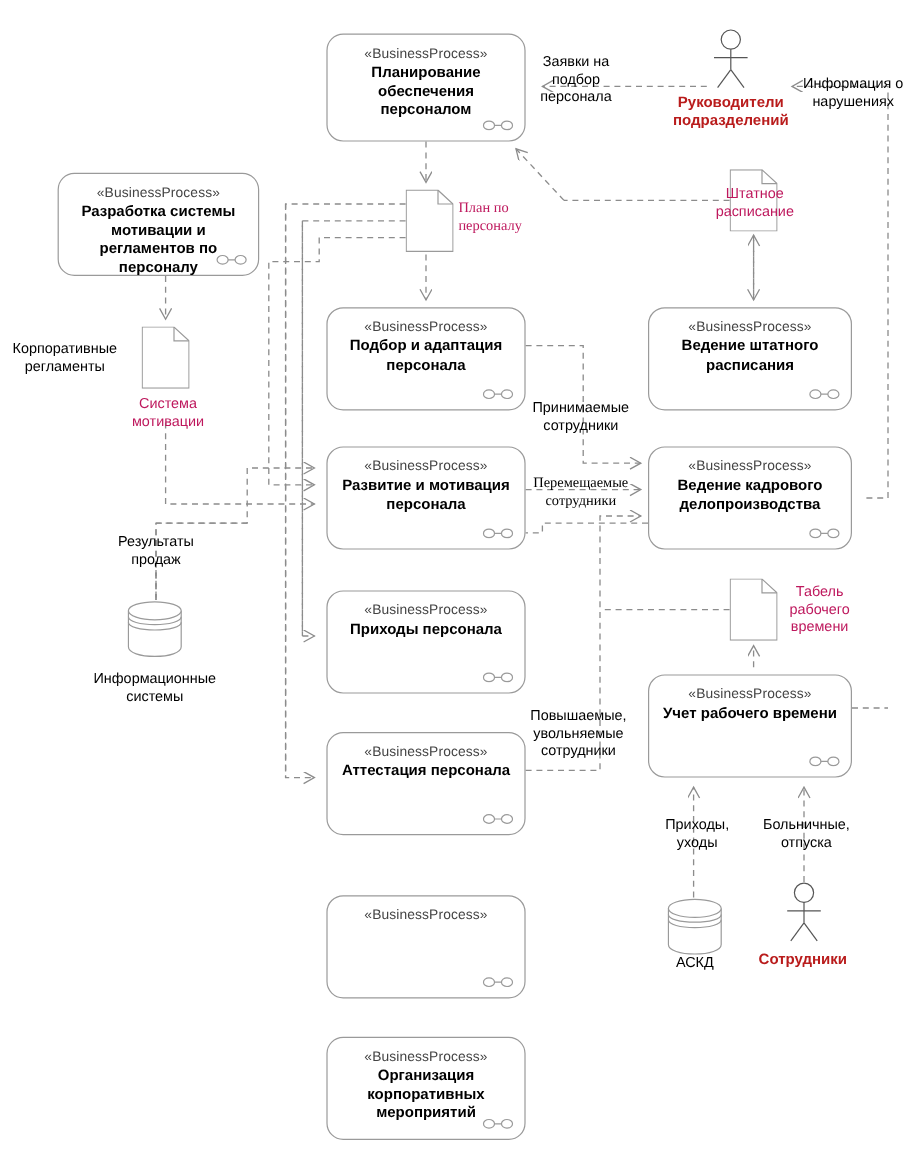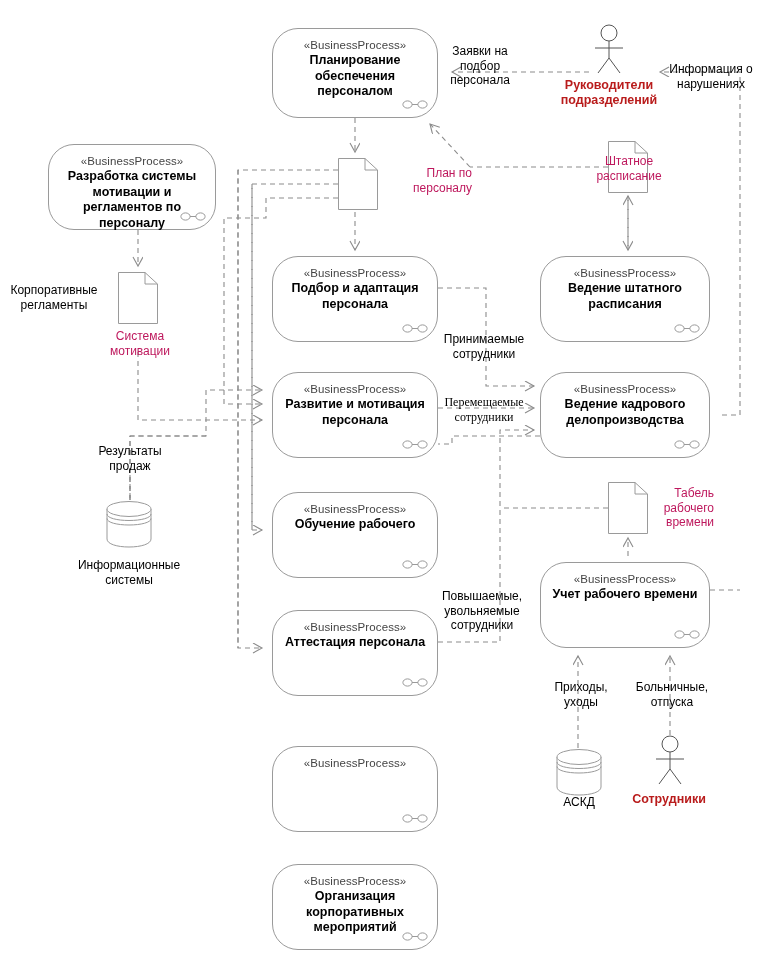--- a/index.html
+++ b/index.html
@@ -2,21 +2,21 @@
 <html><head>
 <meta charset="utf-8">
 <style>
   html,body{margin:0;padding:0;background:#ffffff;}
   body{width:758px;height:960px;position:relative;overflow:hidden;
        font-family:"Liberation Sans","DejaVu Sans",sans-serif;color:#000;}
   #canvas{position:absolute;left:0;top:0;width:758px;height:960px;}
   svg.layer{position:absolute;left:0;top:0;width:758px;height:960px;pointer-events:none;}
 
   
-  .proc{position:absolute;border:1px solid #9a9a9a;border-radius:26px;background:#fff;
+  .proc{position:absolute;border:1px solid #9a9a9a;border-radius:14px;background:#fff;
         box-sizing:border-box;display:flex;flex-direction:column;align-items:center;
         justify-content:flex-start;text-align:center;}
   .proc .stereo{font-size:11.5px;color:#444;margin-top:9px;line-height:14px;letter-spacing:.1px;}
   .proc .pname{font-size:12.5px;font-weight:bold;color:#000;line-height:15.5px;margin-top:1px;
                padding:0 8px;}
   .proc .pmark{position:absolute;right:9px;bottom:8px;width:26px;height:9px;}
 
   
   .docart{position:absolute;width:40px;height:52px;}
   .doclbl{position:absolute;font-size:12px;line-height:14.5px;color:#be185d;text-align:center;}
@@ -150,21 +150,21 @@
     <div class="pname">Ведение кадрового делопроизводства</div>
     <svg class="pmark" viewBox="0 0 26 9">
       <ellipse cx="5.5" cy="4.5" rx="4.6" ry="3.6" fill="none" stroke="#9a9a9a"></ellipse>
       <ellipse cx="20.5" cy="4.5" rx="4.6" ry="3.6" fill="none" stroke="#9a9a9a"></ellipse>
       <line x1="10" y1="4.5" x2="16" y2="4.5" stroke="#9a9a9a"></line>
     </svg>
   </div>
 
   <div class="proc" style="left:272px;top:492px;width:166px;height:86px;">
     <div class="stereo">«BusinessProcess»</div>
-    <div class="pname">Обучение рабочего</div>
+    <div class="pname">Приходы персонала</div>
     <svg class="pmark" viewBox="0 0 26 9">
       <ellipse cx="5.5" cy="4.5" rx="4.6" ry="3.6" fill="none" stroke="#9a9a9a"></ellipse>
       <ellipse cx="20.5" cy="4.5" rx="4.6" ry="3.6" fill="none" stroke="#9a9a9a"></ellipse>
       <line x1="10" y1="4.5" x2="16" y2="4.5" stroke="#9a9a9a"></line>
     </svg>
   </div>
 
   <div class="proc" style="left:540px;top:562px;width:170px;height:86px;">
     <div class="stereo">«BusinessProcess»</div>
     <div class="pname">Учет рабочего времени</div>
@@ -201,39 +201,39 @@
       <ellipse cx="5.5" cy="4.5" rx="4.6" ry="3.6" fill="none" stroke="#9a9a9a"></ellipse>
       <ellipse cx="20.5" cy="4.5" rx="4.6" ry="3.6" fill="none" stroke="#9a9a9a"></ellipse>
       <line x1="10" y1="4.5" x2="16" y2="4.5" stroke="#9a9a9a"></line>
     </svg>
   </div>
 
   <svg class="docart" style="left:338px;top:158px;" viewBox="0 0 40 52">
     <path d="M0.5,0.5 H27 L39.5,12 V51.5 H0.5 Z" fill="#fff" stroke="#9a9a9a"></path>
     <path d="M27,0.5 V12 H39.5" fill="none" stroke="#9a9a9a"></path>
   </svg>
-  <div class="doclbl" style="left:382px;top:166px;width:90px;text-align:right;">План по персоналу</div>
+  <div class="doclbl" style="left:382px;top:166px;width:90px;text-align:left;font-family:Liberation Serif, serif;">План по персоналу</div>
 
   <svg class="docart" style="left:608px;top:141px;" viewBox="0 0 40 52">
     <path d="M0.5,0.5 H27 L39.5,12 V51.5 H0.5 Z" fill="#fff" stroke="#9a9a9a"></path>
     <path d="M27,0.5 V12 H39.5" fill="none" stroke="#9a9a9a"></path>
   </svg>
   <div class="doclbl" style="left:586px;top:154px;width:86px;">Штатное расписание</div>
 
   <svg class="docart" style="left:118px;top:272px;" viewBox="0 0 40 52">
     <path d="M0.5,0.5 H27 L39.5,12 V51.5 H0.5 Z" fill="#fff" stroke="#9a9a9a"></path>
     <path d="M27,0.5 V12 H39.5" fill="none" stroke="#9a9a9a"></path>
   </svg>
   <div class="doclbl" style="left:96px;top:329px;width:88px;">Система мотивации</div>
 
   <svg class="docart" style="left:608px;top:482px;" viewBox="0 0 40 52">
     <path d="M0.5,0.5 H27 L39.5,12 V51.5 H0.5 Z" fill="#fff" stroke="#9a9a9a"></path>
     <path d="M27,0.5 V12 H39.5" fill="none" stroke="#9a9a9a"></path>
   </svg>
-  <div class="doclbl" style="left:652px;top:486px;width:62px;text-align:right;">Табель рабочего времени</div>
+  <div class="doclbl" style="left:652px;top:486px;width:62px;text-align:center;">Табель рабочего времени</div>
 
   <svg class="dbart" style="left:106px;top:500px;" viewBox="0 0 46 48">
     <path d="M1,9 V39 C1,44 11,47 23,47 C35,47 45,44 45,39 V9" fill="#fff" stroke="#9a9a9a"></path>
     <ellipse cx="23" cy="9" rx="22" ry="7.5" fill="#fff" stroke="#9a9a9a"></ellipse>
     <path d="M1,14 C1,18 11,20.5 23,20.5 C35,20.5 45,18 45,14" fill="none" stroke="#9a9a9a"></path>
     <path d="M1,18.5 C1,22.5 11,25 23,25 C35,25 45,22.5 45,18.5" fill="none" stroke="#9a9a9a"></path>
   </svg>
   <div class="dblbl" style="left:62px;top:558px;width:134px;">Информационные системы</div>
 
   <svg class="dbart" style="left:556px;top:748px;" viewBox="0 0 46 48">

